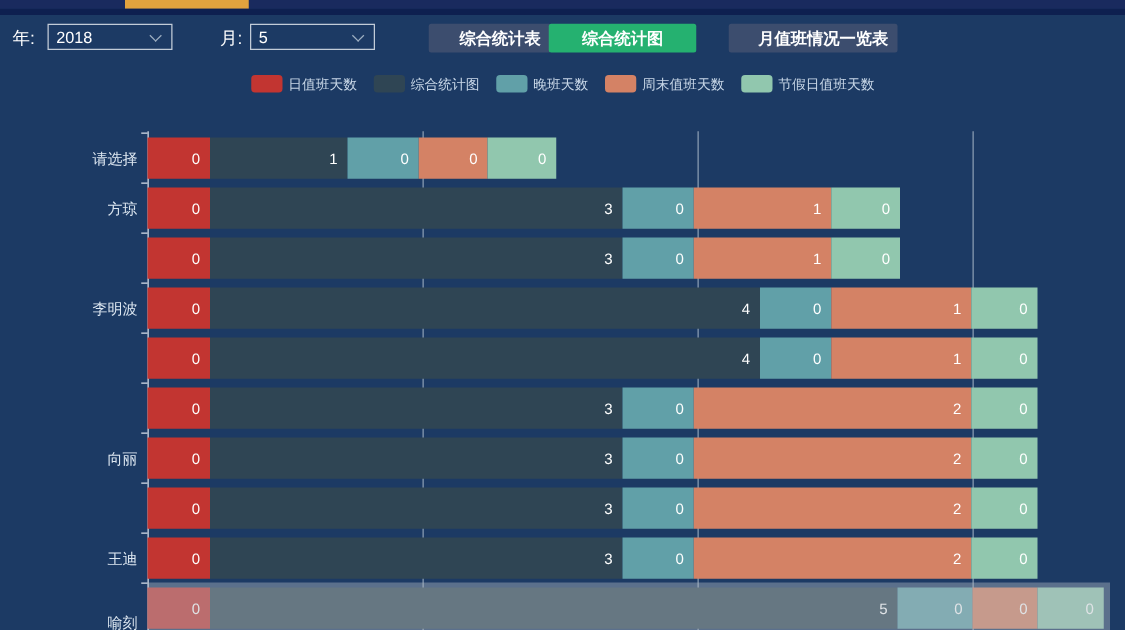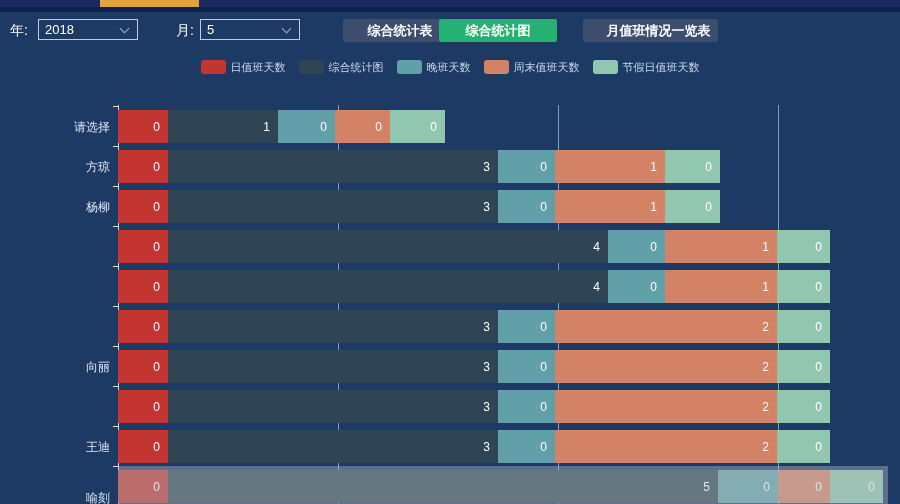--- a/index.html
+++ b/index.html
@@ -155,38 +155,38 @@
       <div class="seg" style="width: 57px; background: rgb(97, 160, 168);">
         <span class="seg-label">0</span>
       </div>
       <div class="seg" style="width: 110px; background: rgb(212, 130, 101);">
         <span class="seg-label">1</span>
       </div>
       <div class="seg" style="width: 55px; background: rgb(145, 199, 174);">
         <span class="seg-label">0</span>
       </div>
     </div>
-    <div class="cat-label" style="top: 199px;">杨柳</div>
     <div class="bar-row" style="left: 118px; top: 190px;">
       <div class="seg" style="width: 50px; background: rgb(194, 53, 49);">
         <span class="seg-label">0</span>
       </div>
       <div class="seg" style="width: 330px; background: rgb(47, 69, 84);">
         <span class="seg-label">3</span>
       </div>
       <div class="seg" style="width: 57px; background: rgb(97, 160, 168);">
         <span class="seg-label">0</span>
       </div>
       <div class="seg" style="width: 110px; background: rgb(212, 130, 101);">
         <span class="seg-label">1</span>
       </div>
       <div class="seg" style="width: 55px; background: rgb(145, 199, 174);">
         <span class="seg-label">0</span>
       </div>
     </div>
+    <div class="cat-label" style="top: 239px;">李明波</div>
     <div class="bar-row" style="left: 118px; top: 230px;">
       <div class="seg" style="width: 50px; background: rgb(194, 53, 49);">
         <span class="seg-label">0</span>
       </div>
       <div class="seg" style="width: 440px; background: rgb(47, 69, 84);">
         <span class="seg-label">4</span>
       </div>
       <div class="seg" style="width: 57px; background: rgb(97, 160, 168);">
         <span class="seg-label">0</span>
       </div>

